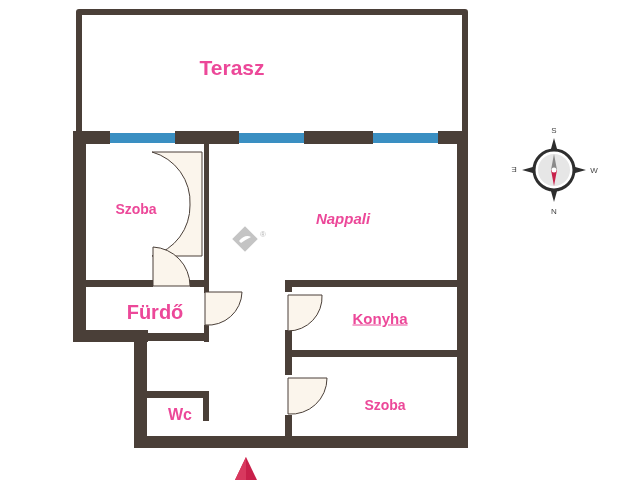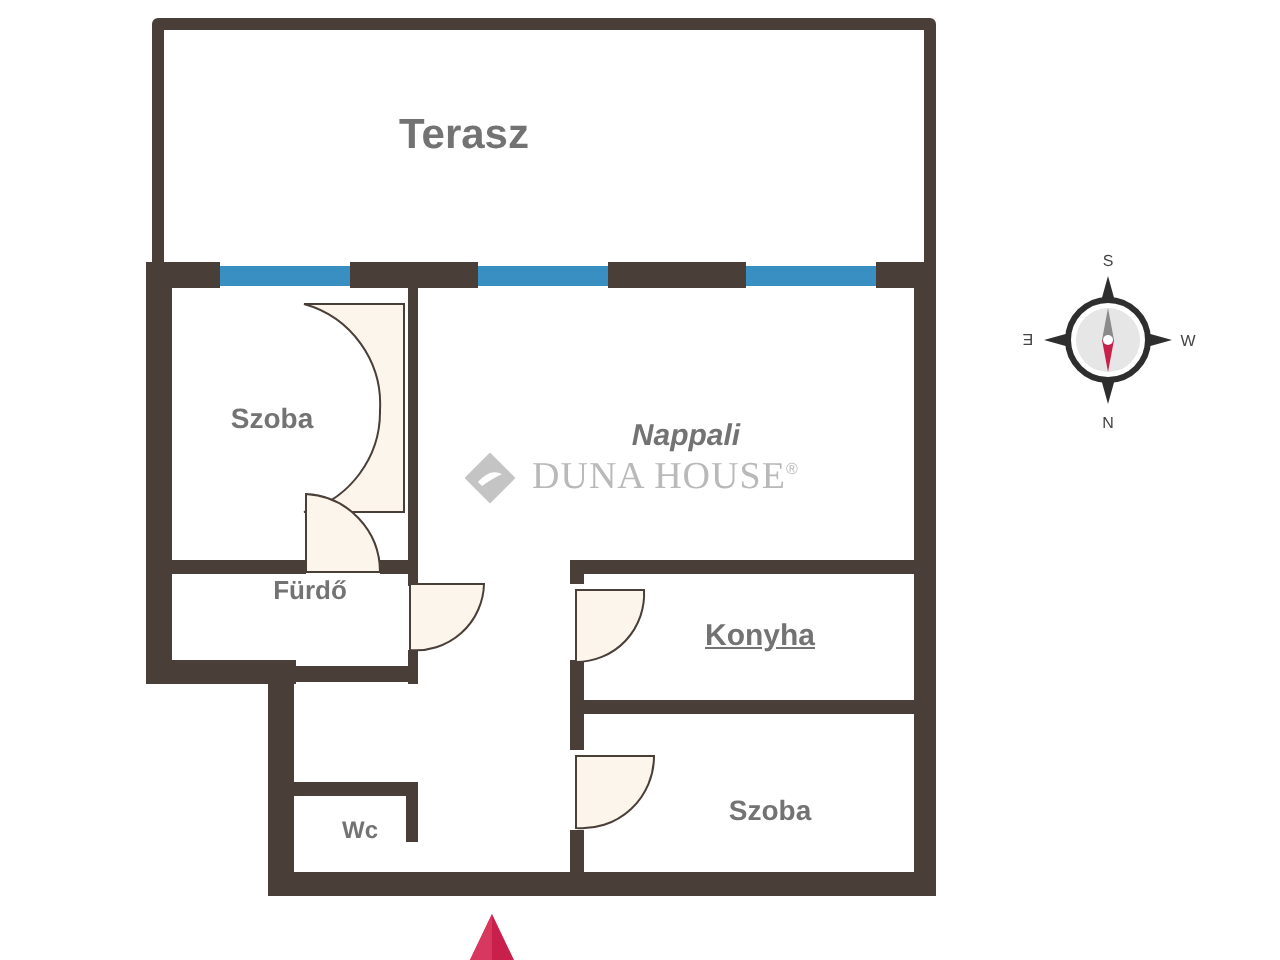--- a/index.html
+++ b/index.html
@@ -1,18 +1,18 @@
 <!DOCTYPE html>
 <html><head>
 <meta charset="utf-8">
 <style>
   html, body { margin:0; padding:0; background:#ffffff; }
   body { width:640px; height:480px; position:relative; overflow:hidden; font-family:"Liberation Sans", sans-serif; }
   svg { position:absolute; left:0; top:0; }
-  .lbl { position:absolute; font-family:"Liberation Sans", sans-serif; font-weight:bold; color:#737373; white-space:nowrap; transform:translate(-50%,-50%); }
+  .lbl { position:absolute; font-family:"Liberation Sans", sans-serif; font-weight:bold; color:#ec4899; white-space:nowrap; transform:translate(-50%,-50%); }
   .wm { position:absolute; left:230px; top:224px; display:flex; align-items:center; gap:6px; }
   .wm-text { font-family:"Liberation Serif", serif; font-size:19px; color:#b9b9b9; letter-spacing:0.5px; }
   .compass { position:absolute; left:508px; top:124px; width:92px; height:92px; }
   .north-arrow { position:absolute; left:234px; top:456px; }
 </style>
 </head>
 <body>
 
 <svg width="640" height="480" viewBox="0 0 640 480">
 
@@ -79,31 +79,30 @@
 
     <path d="M288 295 H322 A34 34 0 0 1 288 331 Z"></path>
 
     <path d="M288 378 H327 A36 36 0 0 1 288 414 Z"></path>
   </g>
 </svg>
 
 <div class="lbl" style="left:232px; top:68px; font-size:21px;">Terasz</div>
 <div class="lbl" style="left:136px; top:209px; font-size:14px;">Szoba</div>
 <div class="lbl" style="left:343px; top:218px; font-size:15px;font-style:italic;">Nappali</div>
-<div class="lbl" style="left:155px; top:295px; font-size:13px;">Fürdő</div>
+<div class="lbl" style="left:155px; top:312px; font-size:20px;">Fürdő</div>
 <div class="lbl" style="left:380px; top:318px; font-size:15px;text-decoration:underline;">Konyha</div>
 <div class="lbl" style="left:385px; top:405px; font-size:14px;">Szoba</div>
-<div class="lbl" style="left:180px; top:415px; font-size:12px;">Wc</div>
+<div class="lbl" style="left:180px; top:415px; font-size:16px;">Wc</div>
 
 <div class="wm">
   <svg width="30" height="30" viewBox="0 0 30 30" style="position:static">
     <rect x="6" y="6" width="18" height="18" transform="rotate(45 15 15)" fill="#c4c4c4"></rect>
     <path d="M9 17 Q15 10 21 13 Q15 16 11 19 Z" fill="#ffffff"></path>
   </svg>
-  <span class="wm-text">DUNA HOUSE</span>
   <span style="font-size:8px; color:#b9b9b9; margin-left:-6px; margin-top:-10px;">®</span>
 </div>
 
 <div class="compass">
   <svg width="92" height="92" viewBox="0 0 92 92" style="position:static">
     <polygon points="46,14 51,32 46,28 41,32" fill="#2e2e2e"></polygon>
     <polygon points="46,78 51,60 46,64 41,60" fill="#2e2e2e"></polygon>
     <polygon points="14,46 32,41 28,46 32,51" fill="#2e2e2e"></polygon>
     <polygon points="78,46 60,41 64,46 60,51" fill="#2e2e2e"></polygon>
     <circle cx="46" cy="46" r="20" fill="#ffffff" stroke="#2e2e2e" stroke-width="3"></circle>

